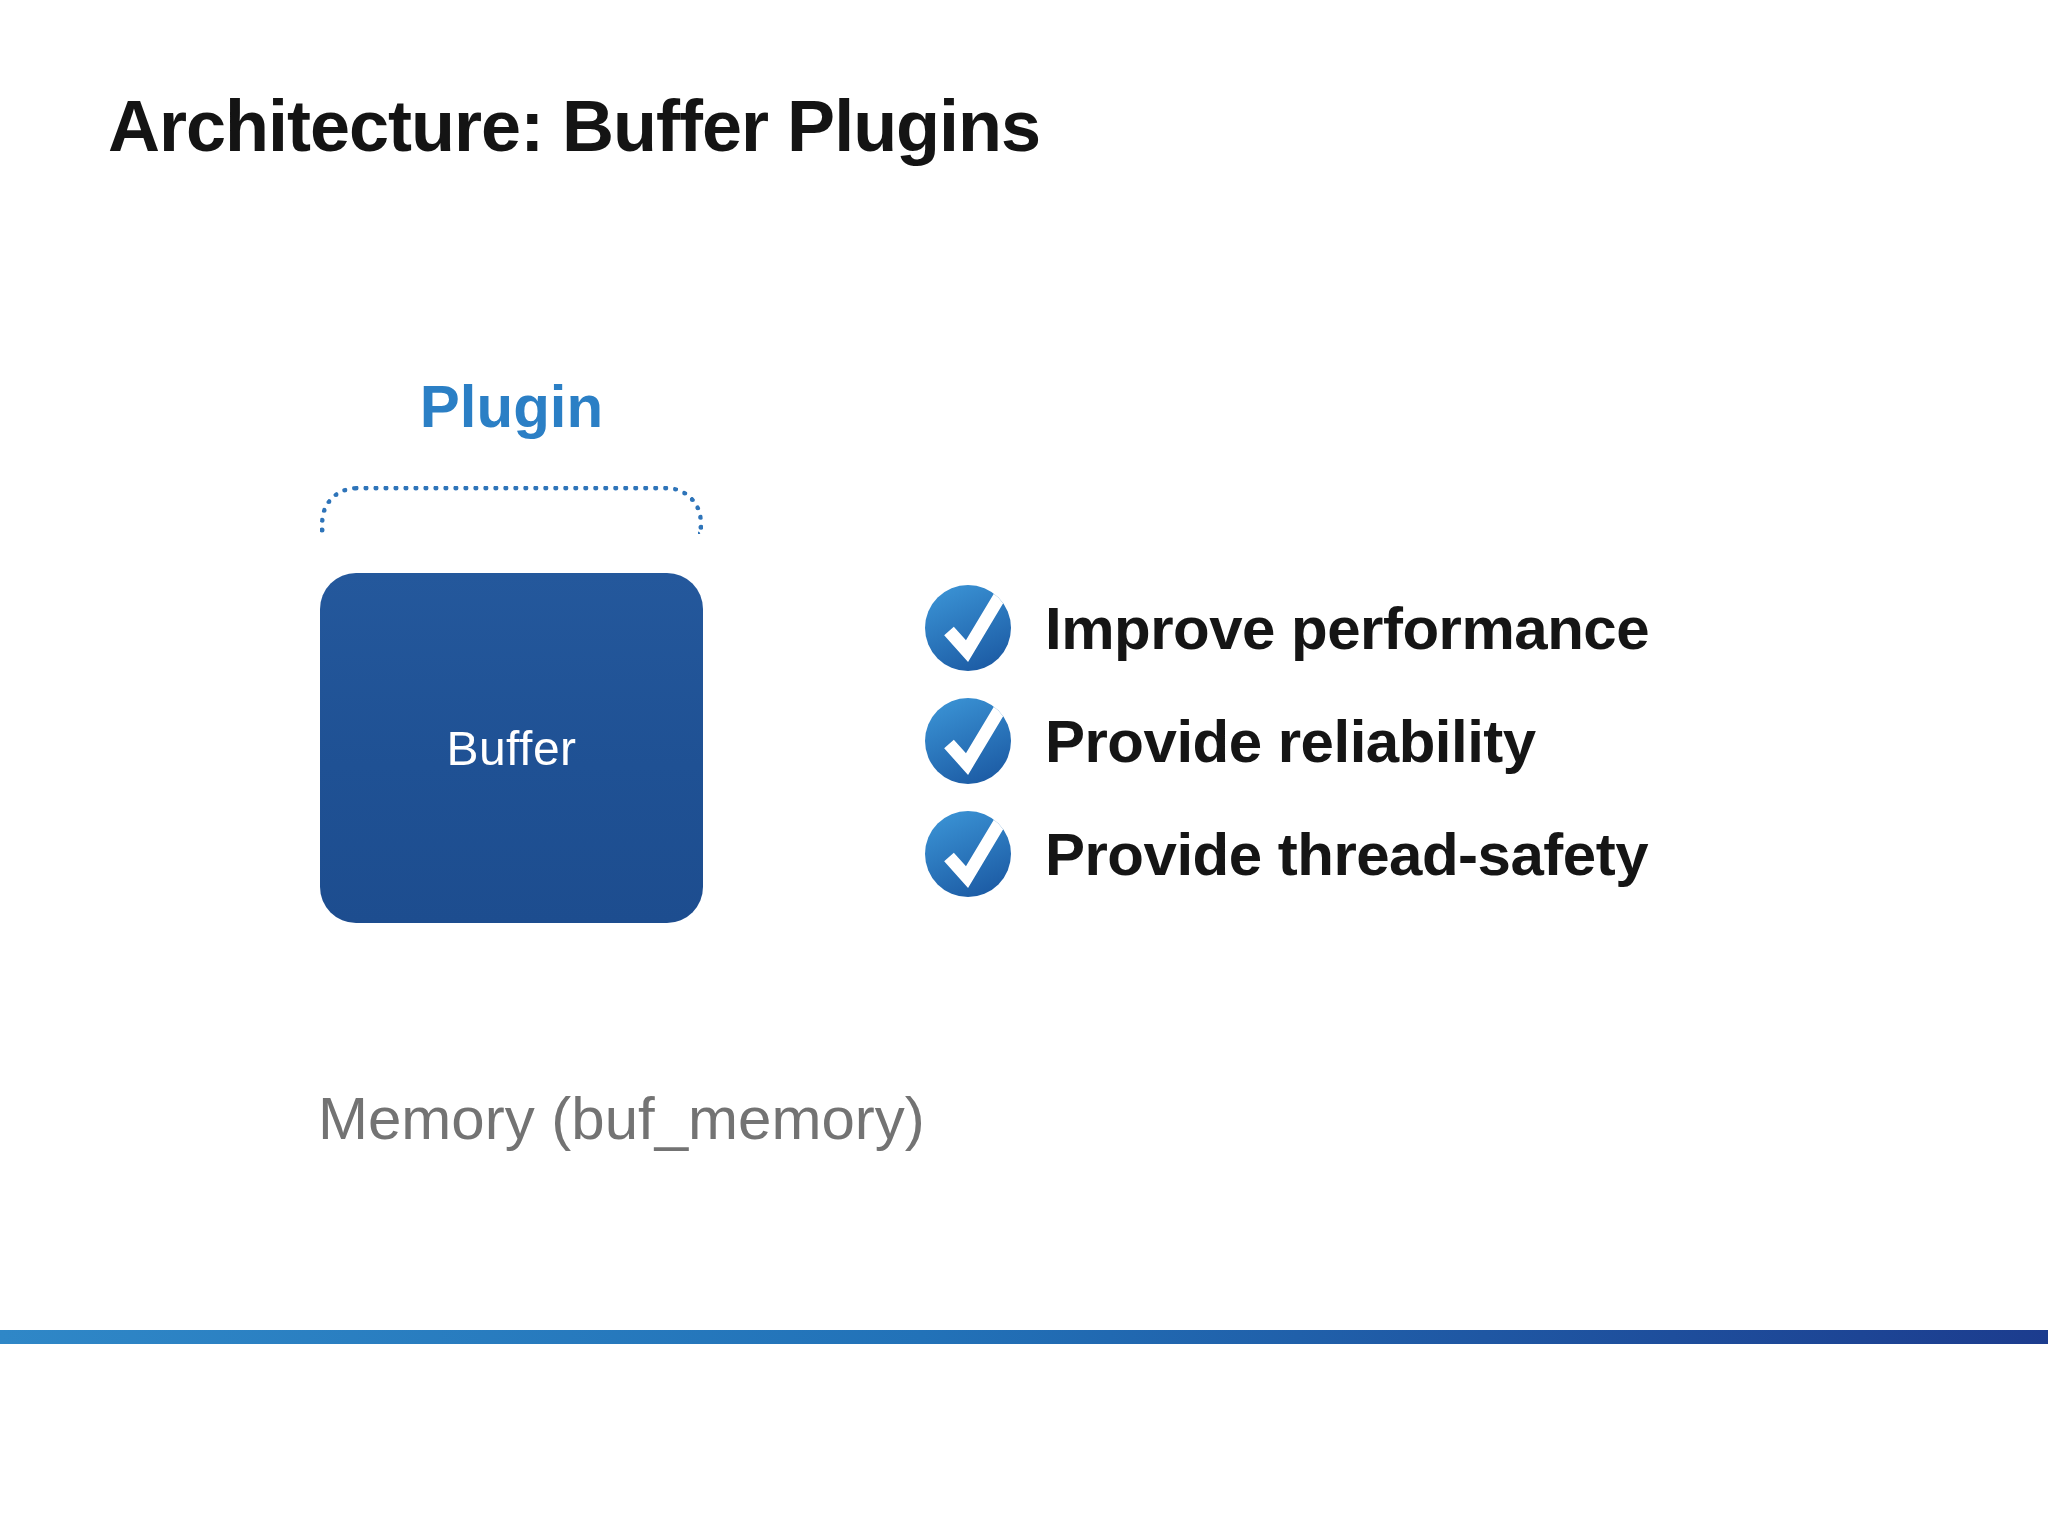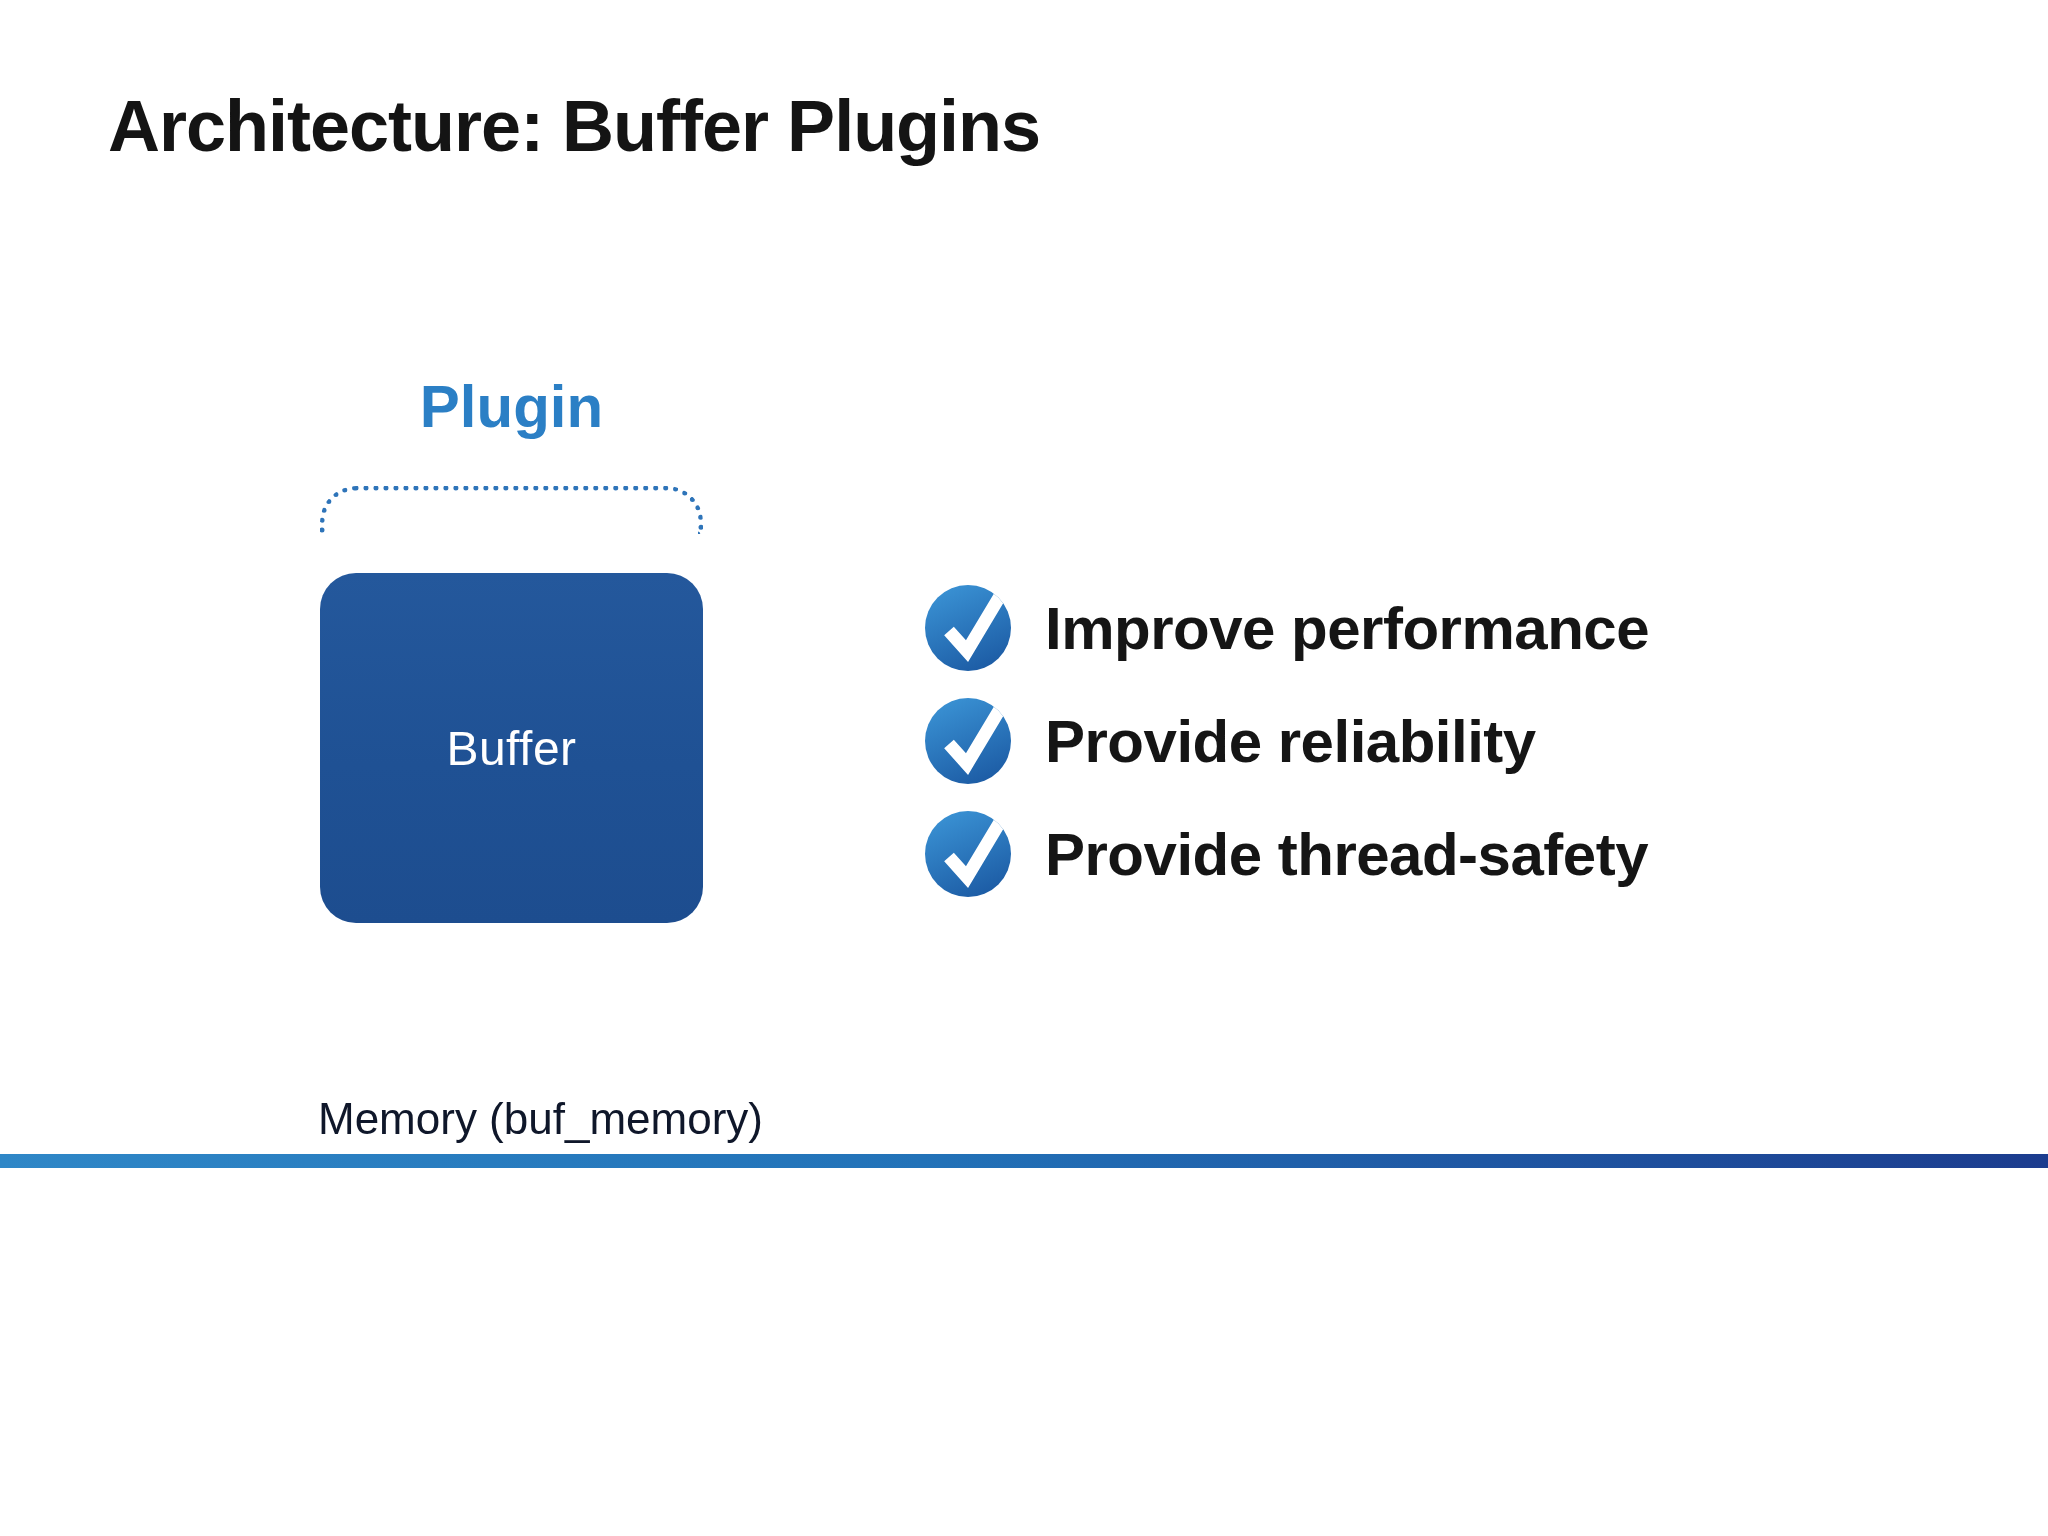--- a/index.html
+++ b/index.html
@@ -2,21 +2,21 @@
 <html><head>
 <meta charset="utf-8">
 <style>
   html, body { margin: 0; padding: 0; }
   body {
     width: 2048px; height: 1536px;
     background: #ffffff;
     font-family: "Liberation Sans", "DejaVu Sans", sans-serif;
     overflow: hidden;
   }
-  .slide { position: relative; width: 2048px; height: 1168px; background: #ffffff; }
+  .slide { position: relative; width: 2048px; height: 1344px; background: #ffffff; }
 
   .title {
     position: absolute; left: 108px; top: 85px; margin: 0;
     font-size: 72px; font-weight: 700; color: #141414;
     letter-spacing: -1px; white-space: nowrap;
   }
 
   .plugin-label {
     position: absolute; left: 320px; top: 372px; width: 383px;
     text-align: center; font-size: 60px; font-weight: 700; color: #2b7fc5;
@@ -45,21 +45,21 @@
   }
   .check-row { display: flex; align-items: center; gap: 34px; }
   .check-icon { width: 86px; height: 86px; display: block; flex: 0 0 86px; }
   .check-text {
     font-size: 60px; font-weight: 700; color: #151515;
     letter-spacing: -0.5px; white-space: nowrap;
   }
 
   .plugin-types {
     position: absolute; left: 318px; top: 1080px;
-    font-size: 44px; color: #0f172a; line-height: 77px;
+    font-size: 60px; color: #737373; line-height: 77px;
   }
 
   .footer-bar {
     position: absolute; left: 0; bottom: 0; width: 2048px; height: 14px;
     background: linear-gradient(90deg, #2f87c7 0%, #2272b8 45%, #1c3c8e 100%);
   }
 </style>
 </head>
 <body>
 

